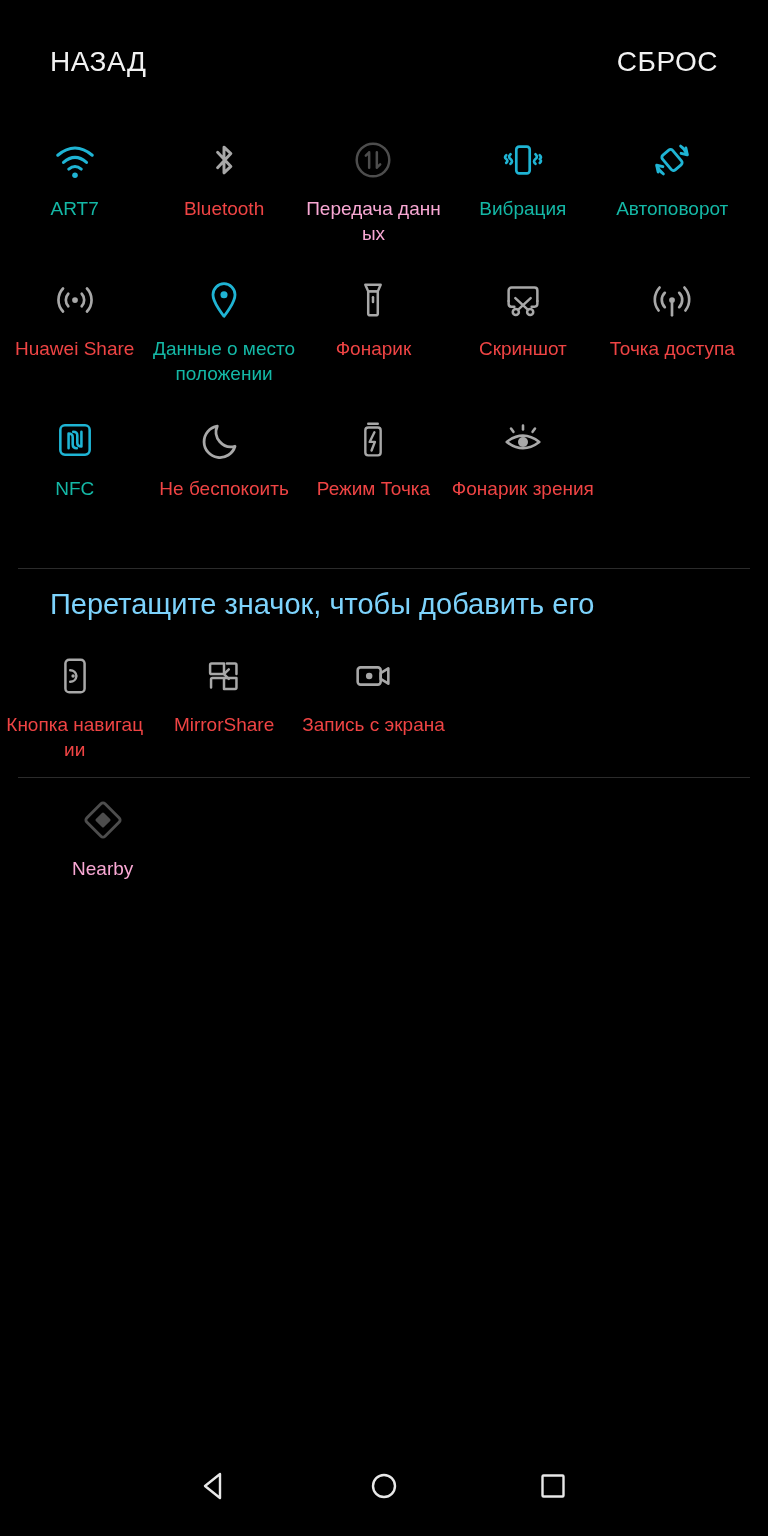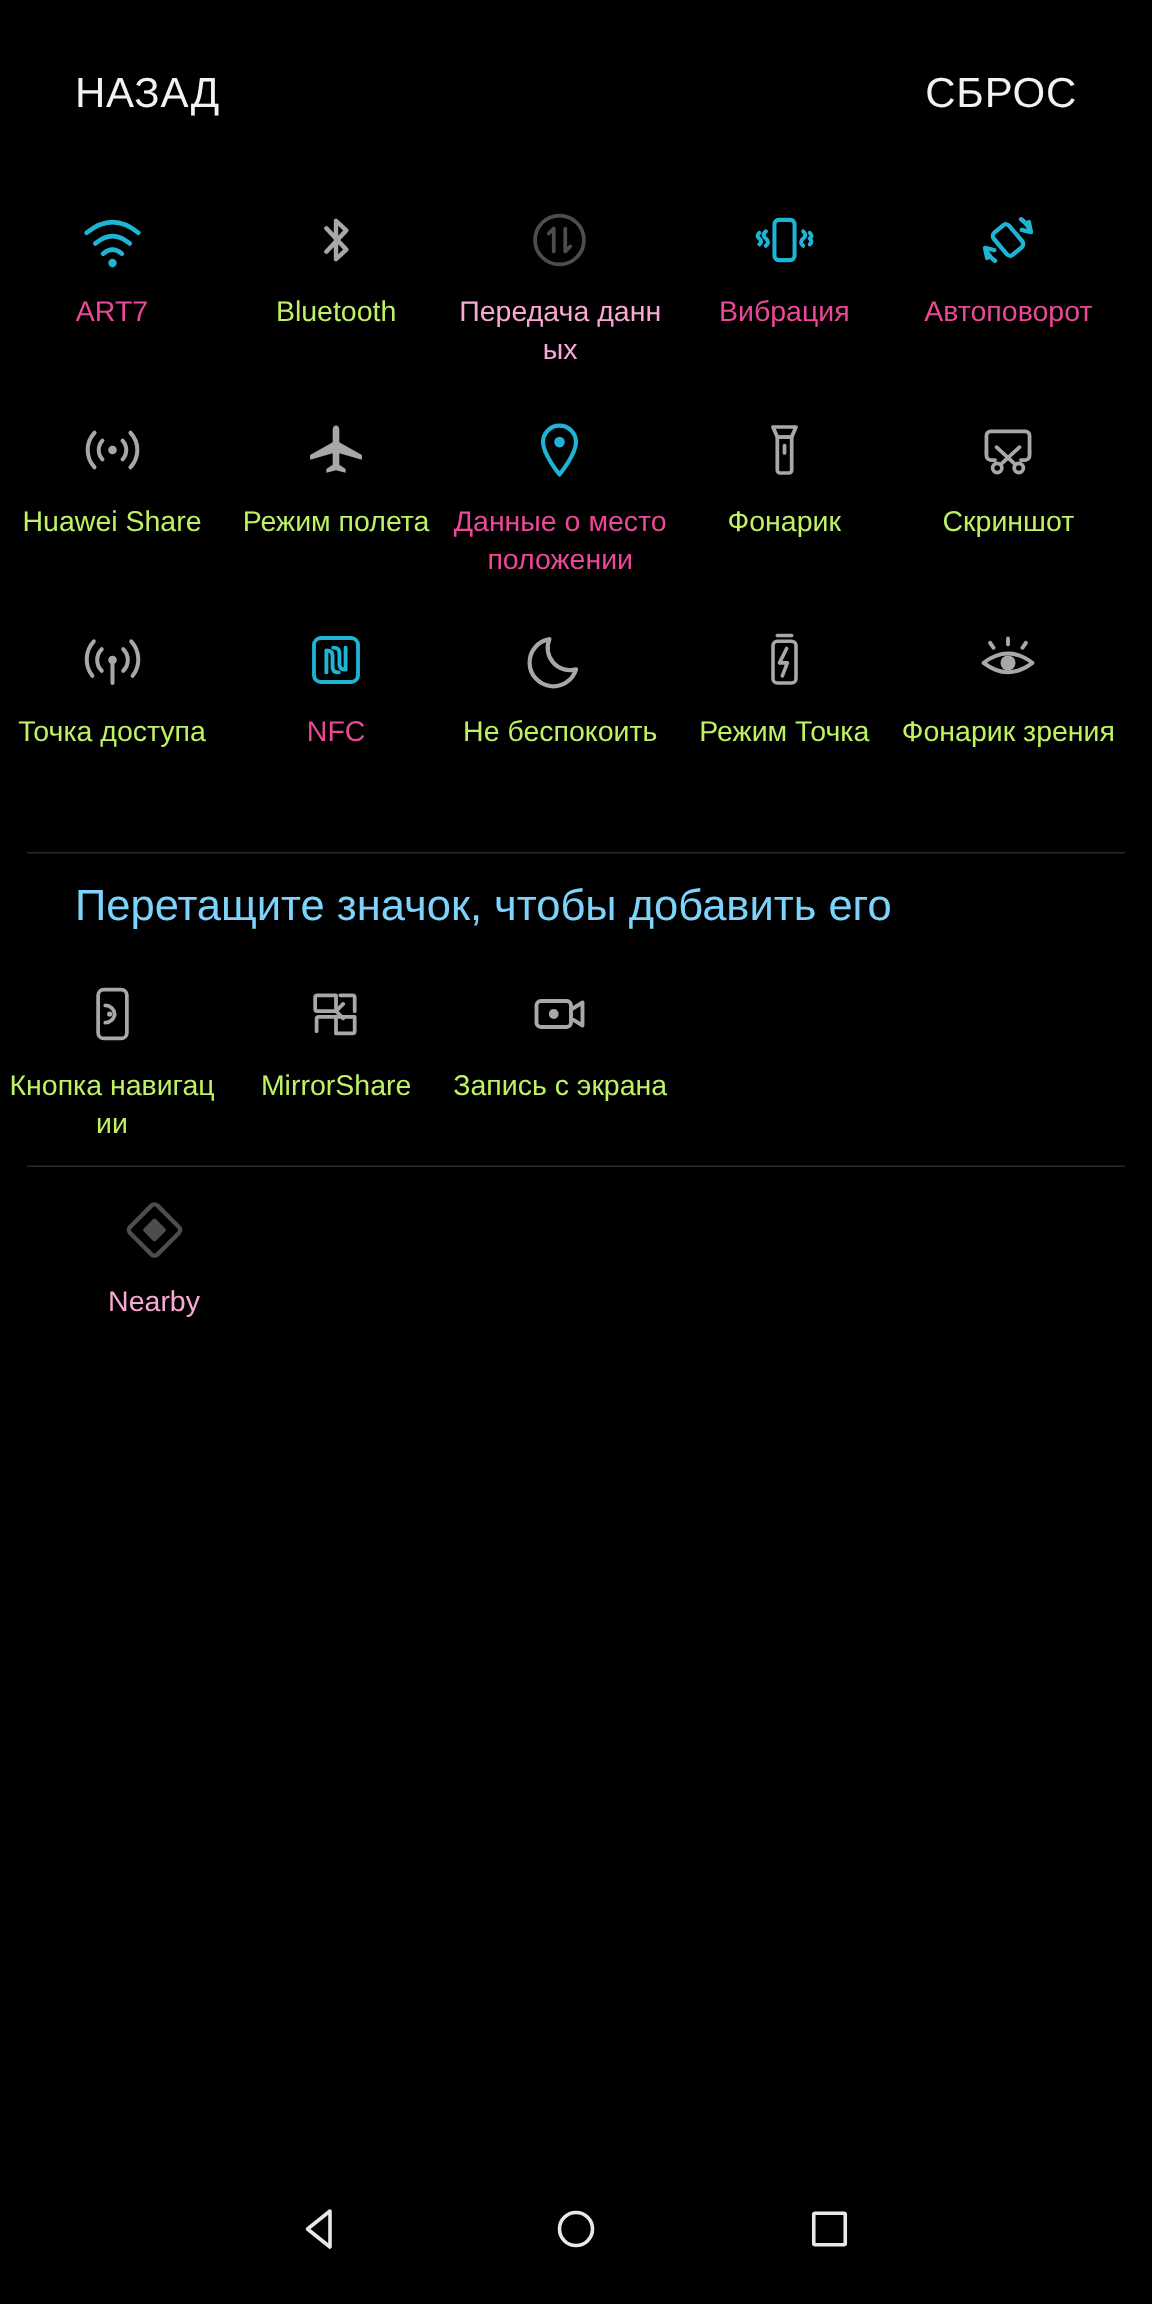--- a/index.html
+++ b/index.html
@@ -58,22 +58,22 @@
   .tile .ico svg { display:block; overflow:visible; }
   .tile .lbl {
     margin-top:12px;
     font-size:19px;
     line-height:25px;
     text-align:center;
     width:146px;
     word-break:break-all;
   }
 
-  .state-on  .lbl { color:#ec4899; }
-  .state-off .lbl { color:#bef264; }
+  .state-on  .lbl { color:#14b8a6; }
+  .state-off .lbl { color:#ef4444; }
   .state-dim .lbl { color:#f9a8d4; }
 
   .state-on  .ico { color:#1fb4d4; }
   .state-off .ico { color:#a8a8a8; }
   .state-dim .ico { color:#4d4d4d; }
 
   
   .divider {
     position:absolute; left:18px;
     width:732px; height:1px;
@@ -174,28 +174,20 @@
           <svg width="46" height="46" viewBox="0 0 48 48" fill="none" stroke="currentColor" stroke-width="2.8" stroke-linecap="round">
             <circle cx="24" cy="24" r="3" fill="currentColor" stroke="none"></circle>
             <path d="M17 17.5 a9.5 9.5 0 0 0 0 13"></path>
             <path d="M31 17.5 a9.5 9.5 0 0 1 0 13"></path>
             <path d="M11.5 12 a17.5 17.5 0 0 0 0 24"></path>
             <path d="M36.5 12 a17.5 17.5 0 0 1 0 24"></path>
           </svg>
         </div>
         <div class="lbl">Huawei Share</div>
       </div>
-      <div class="tile state-off">
-        <div class="ico">
-          <svg width="46" height="46" viewBox="0 0 48 48" fill="currentColor">
-            <path d="M24 7c-1.5 0-2.3 1.3-2.3 3.1v8.5L6 27.4v3.4l15.7-4.6v8.1l-4.4 3v2.6l6.7-1.8 6.7 1.8v-2.6l-4.4-3v-8.1L42 30.8v-3.4l-15.7-8.8v-8.5C26.3 8.3 25.5 7 24 7z"></path>
-          </svg>
-        </div>
-        <div class="lbl">Режим полета</div>
-      </div>
       <div class="tile state-on">
         <div class="ico">
           <svg width="46" height="46" viewBox="0 0 48 48" fill="none" stroke="currentColor" stroke-width="2.9" stroke-linejoin="round" stroke-linecap="round">
             <path d="M24 7 a11.5 11.5 0 0 1 11.5 11.5 C35.5 27 24 41 24 41 S12.5 27 12.5 18.5 A11.5 11.5 0 0 1 24 7 Z"></path>
             <circle cx="24" cy="18.5" r="3.7" fill="currentColor" stroke="none"></circle>
           </svg>
         </div>
         <div class="lbl">Данные о местоположении</div>
       </div>
       <div class="tile state-off">

